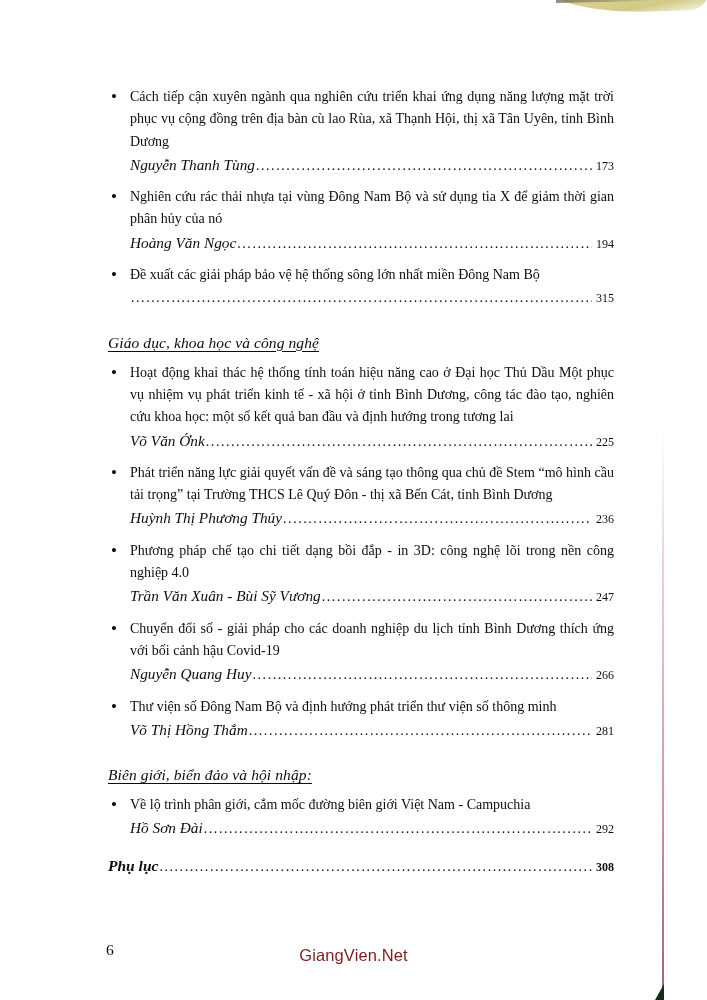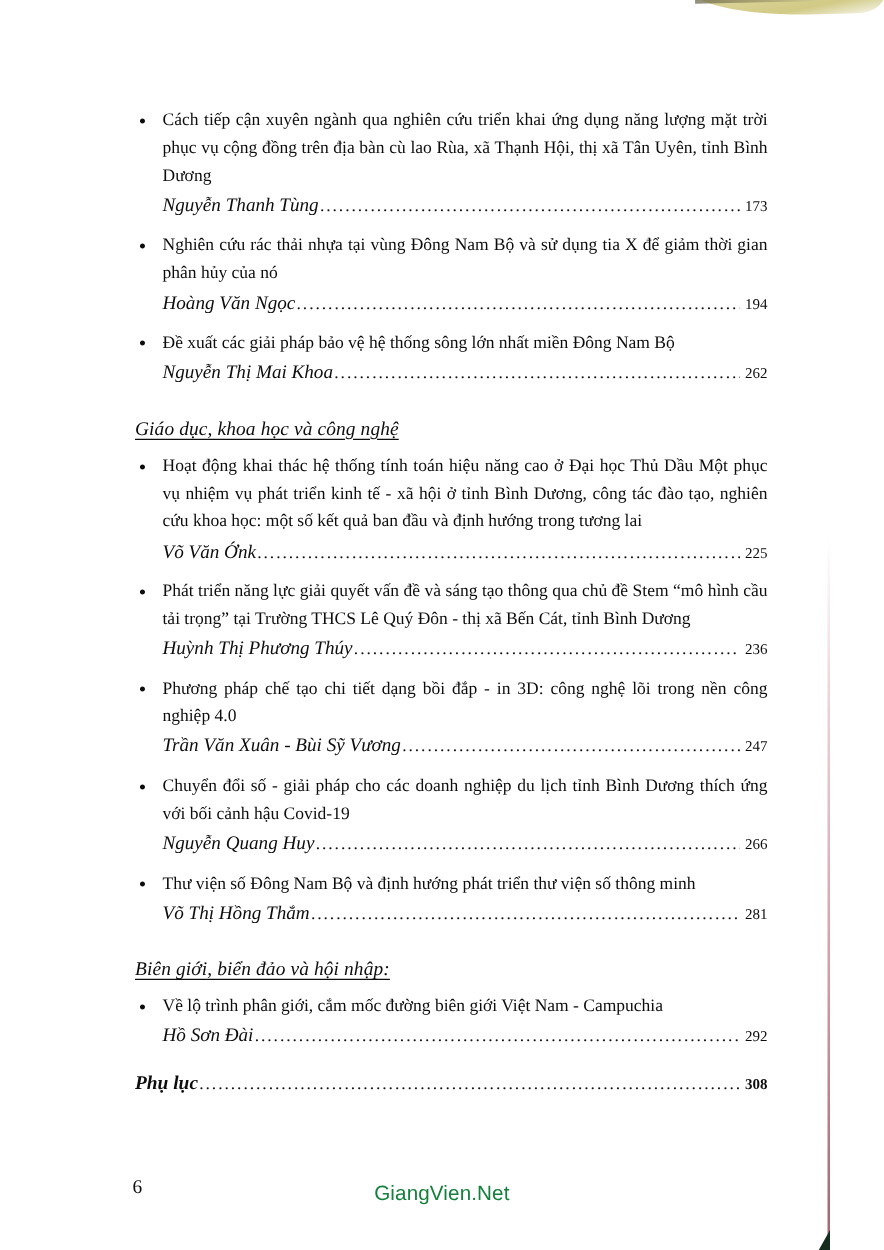--- a/index.html
+++ b/index.html
@@ -192,23 +192,22 @@
             <span class="dotfill">................................................................................................................................................................</span>
             <span class="page-num">194</span>
           </div>
         </div>
       </div>
       <div class="entry">
         <span class="bullet">•</span>
         <div class="entry-body">
           <p class="entry-title">Đề xuất các giải pháp bảo vệ hệ thống sông lớn nhất miền Đông Nam Bộ</p>
           <div class="author-row">
-            <span class="author-name">Nguyễn Thị Mai Khoa</span>
-            <span class="dotfill">................................................................................................................................................................</span>
-            <span class="page-num">262</span>
+            <span class="dotfill">................................................................................................................................................................</span>
+            <span class="page-num">315</span>
           </div>
         </div>
       </div>
       <div class="section-heading">Giáo dục, khoa học và công nghệ</div>
       <div class="entry">
         <span class="bullet">•</span>
         <div class="entry-body">
           <p class="entry-title">Hoạt động khai thác hệ thống tính toán hiệu năng cao ở Đại học Thủ Dầu Một phục vụ nhiệm vụ phát triển kinh tế - xã hội ở tỉnh Bình Dương, công tác đào tạo, nghiên cứu khoa học: một số kết quả ban đầu và định hướng trong tương lai</p>
           <div class="author-row">
             <span class="author-name">Võ Văn Ớnk</span>
@@ -274,15 +273,15 @@
         </div>
       </div>
       <div class="appendix-row">
         <span class="author-name">Phụ lục</span>
         <span class="dotfill">....................................................................................................................................................................................</span>
         <span class="page-num">308</span>
       </div>
     </div>
 
   <div class="folio">6</div>
-  <div class="watermark" style="color: #15803d;">GiangVien.Net</div>
+  <div class="watermark" style="color: #7f1d1d;">GiangVien.Net</div>
 
 </div>
 
 </body></html>

